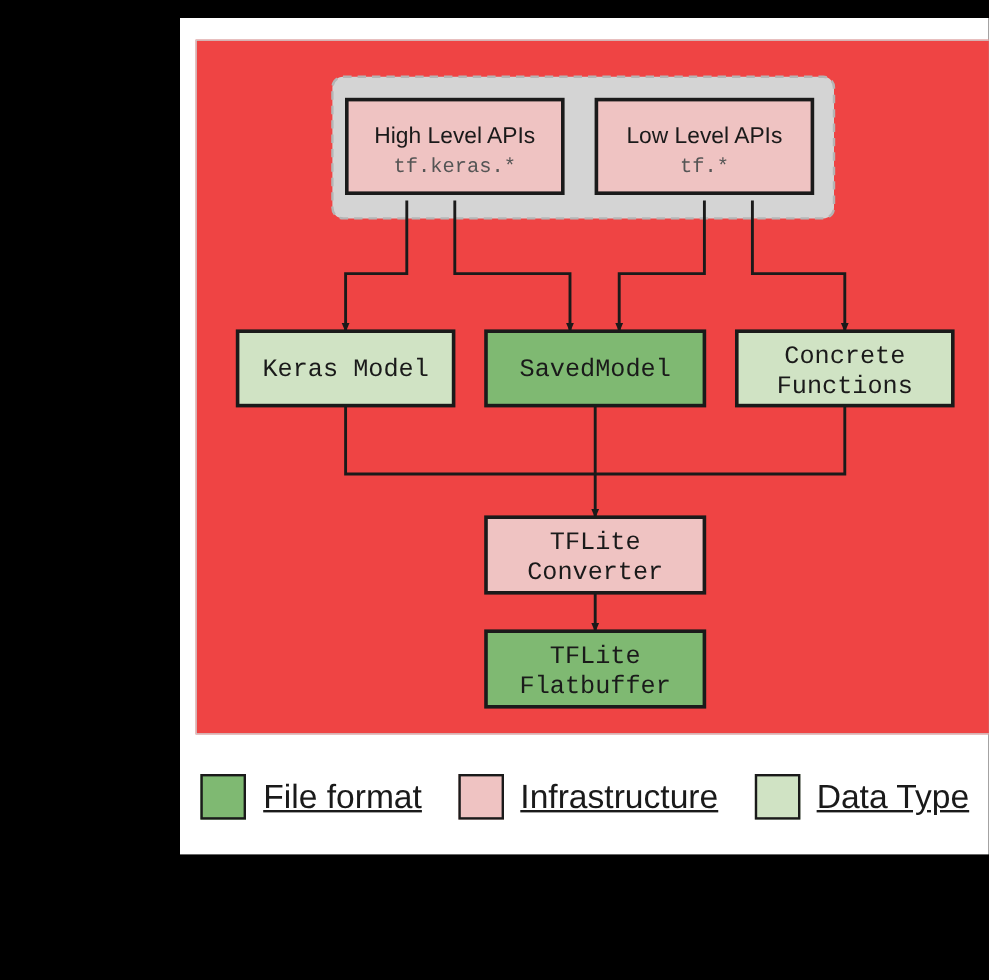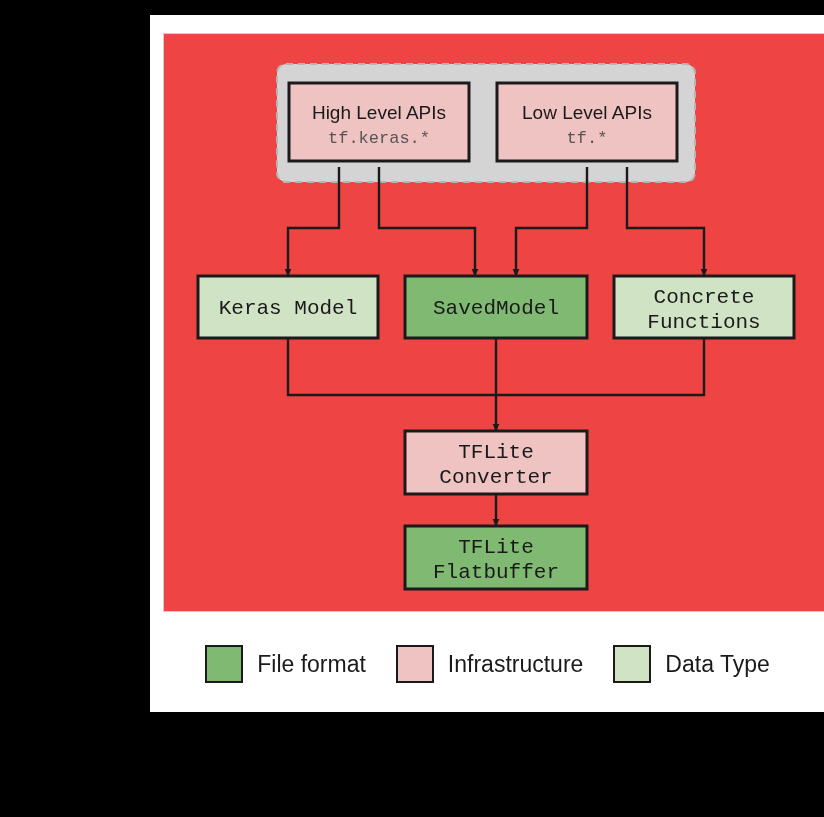--- a/index.html
+++ b/index.html
@@ -59,25 +59,26 @@
     align-items: center;
   }
   .legend-swatch {
     width: 38px;
     height: 38px;
     border: 2.5px solid #1a1a1a;
     box-sizing: border-box;
     flex: 0 0 auto;
   }
   .legend-label {
-    font-size: 23px;
+    font-size: 28px;
     color: #1a1a1a;
     margin-left: 14px;
     margin-right: 30px;
     white-space: nowrap;
+    text-decoration: underline;
   }
   .legend-item:last-child .legend-label { margin-right: 0; }
 </style>
 </head>
 <body>
 
 <div id="root">
   <div id="page">
 
     <div id="panel">

